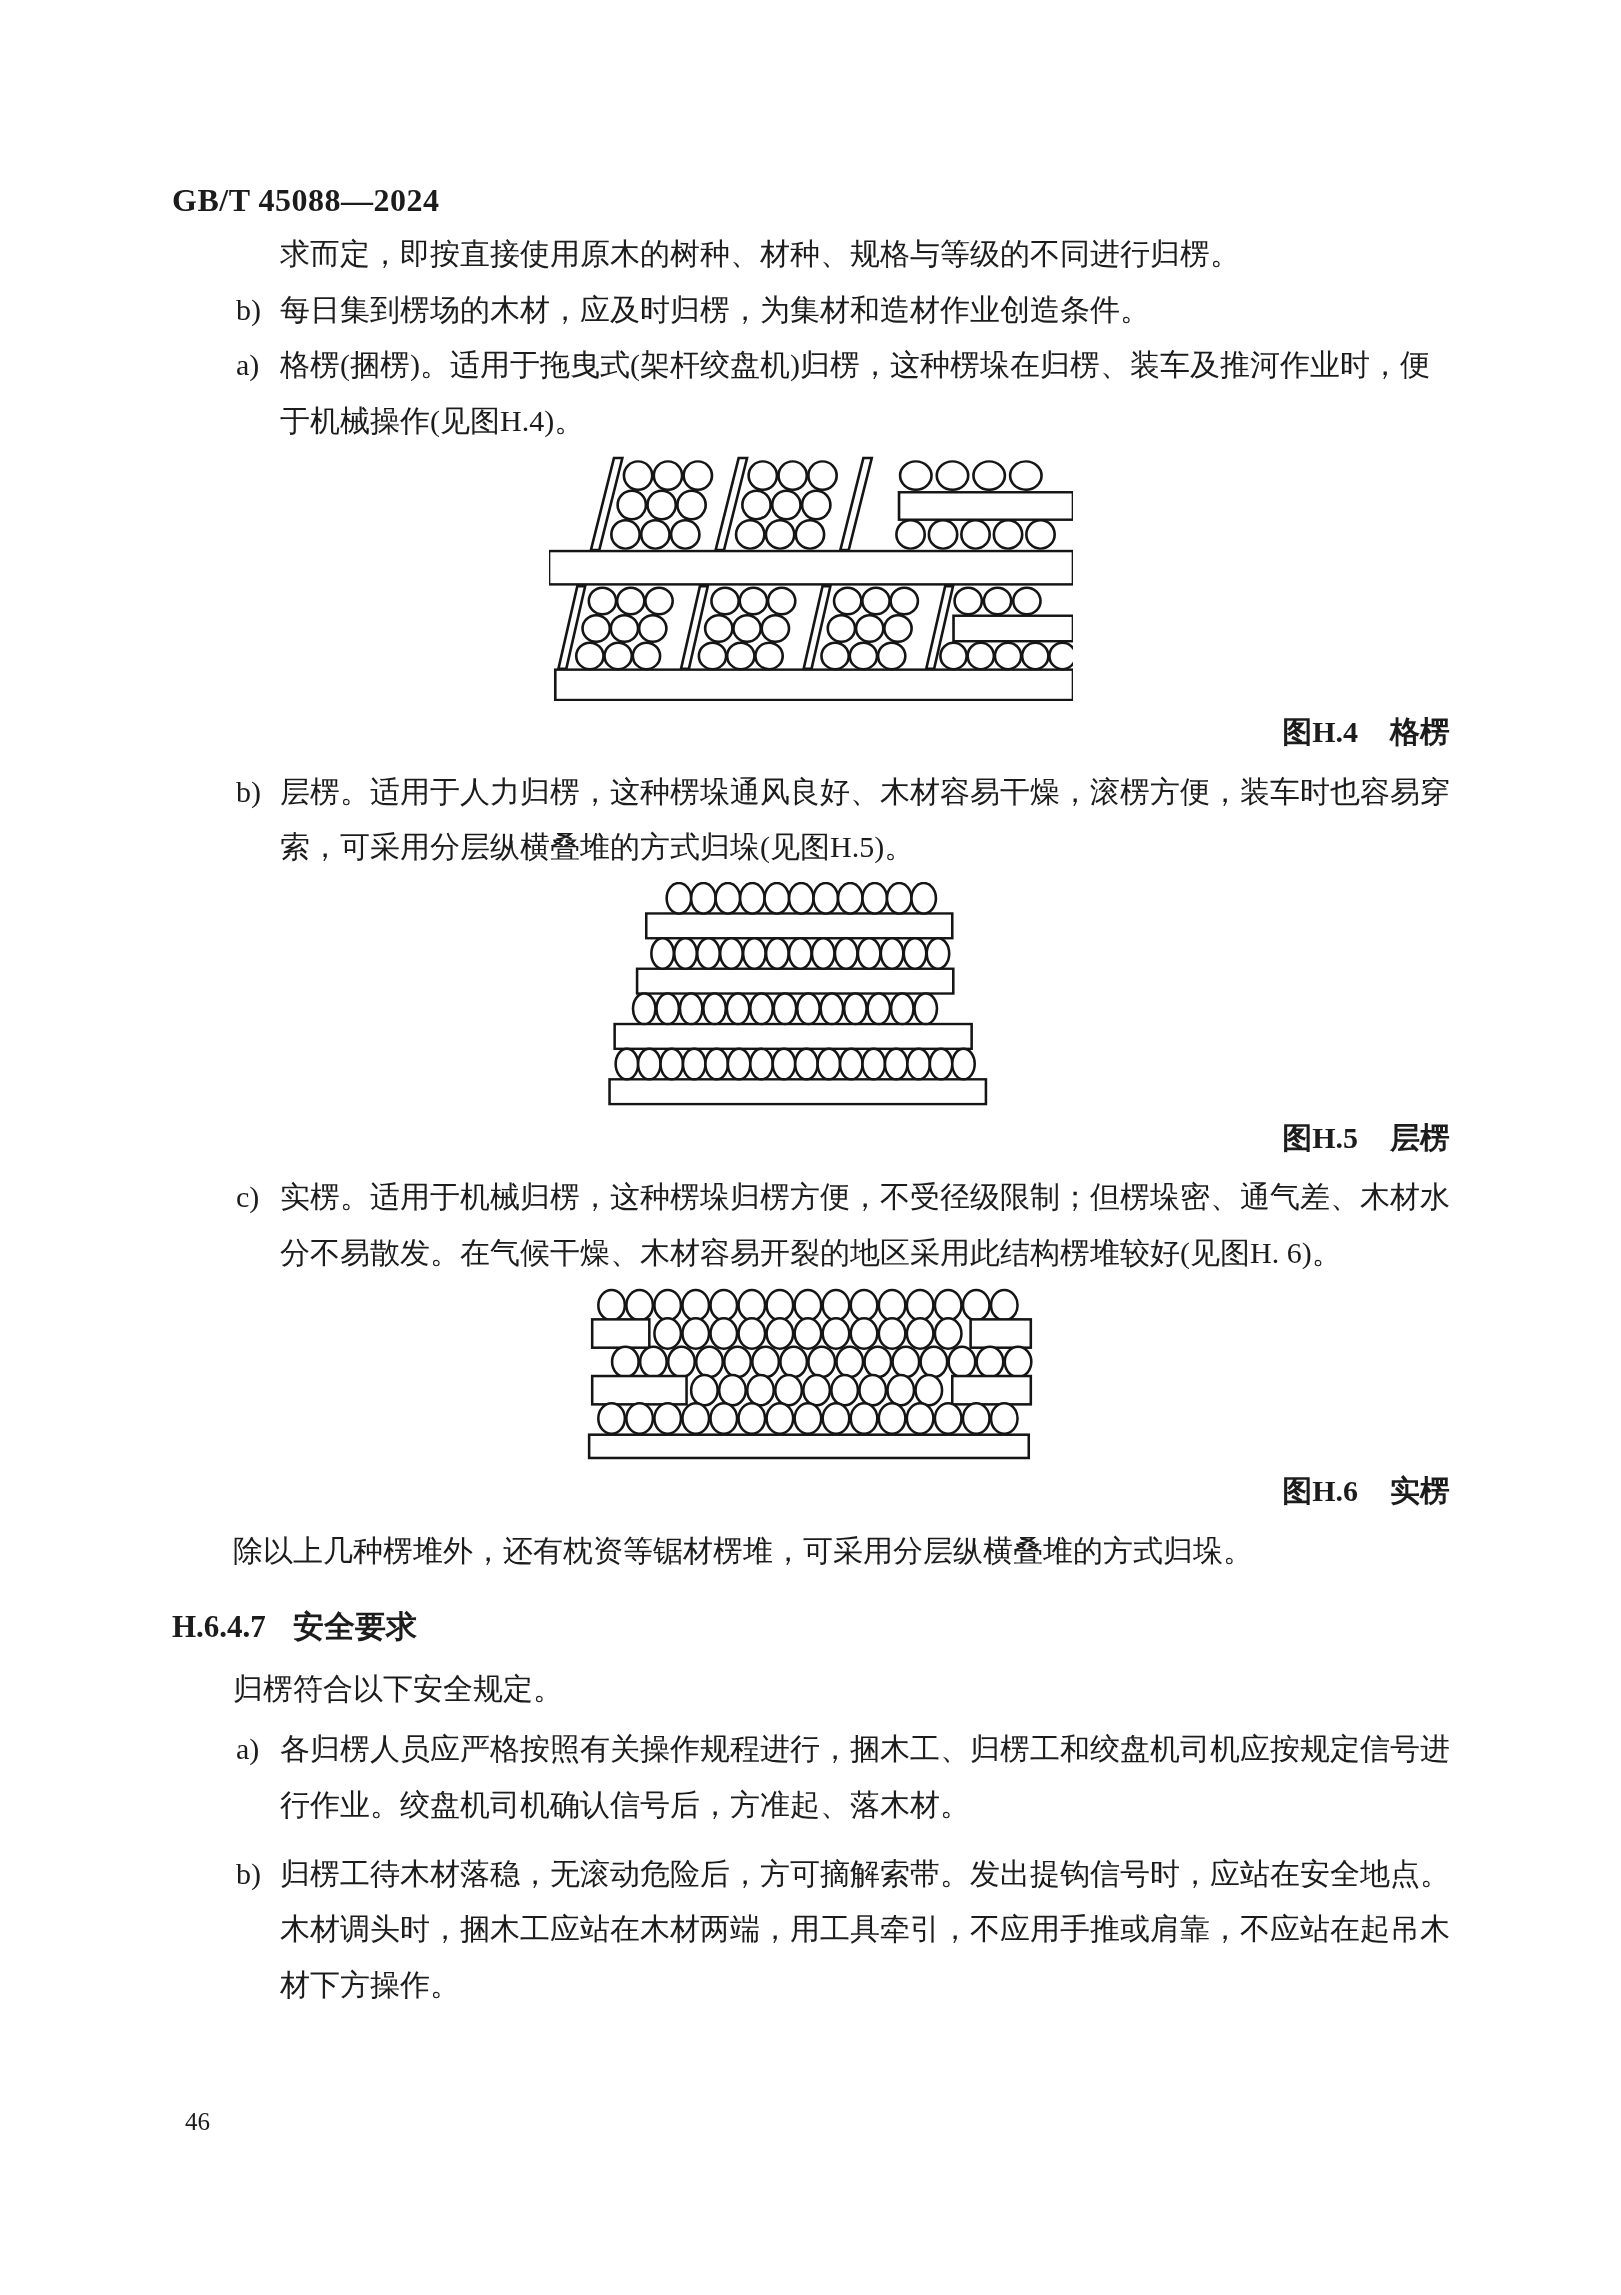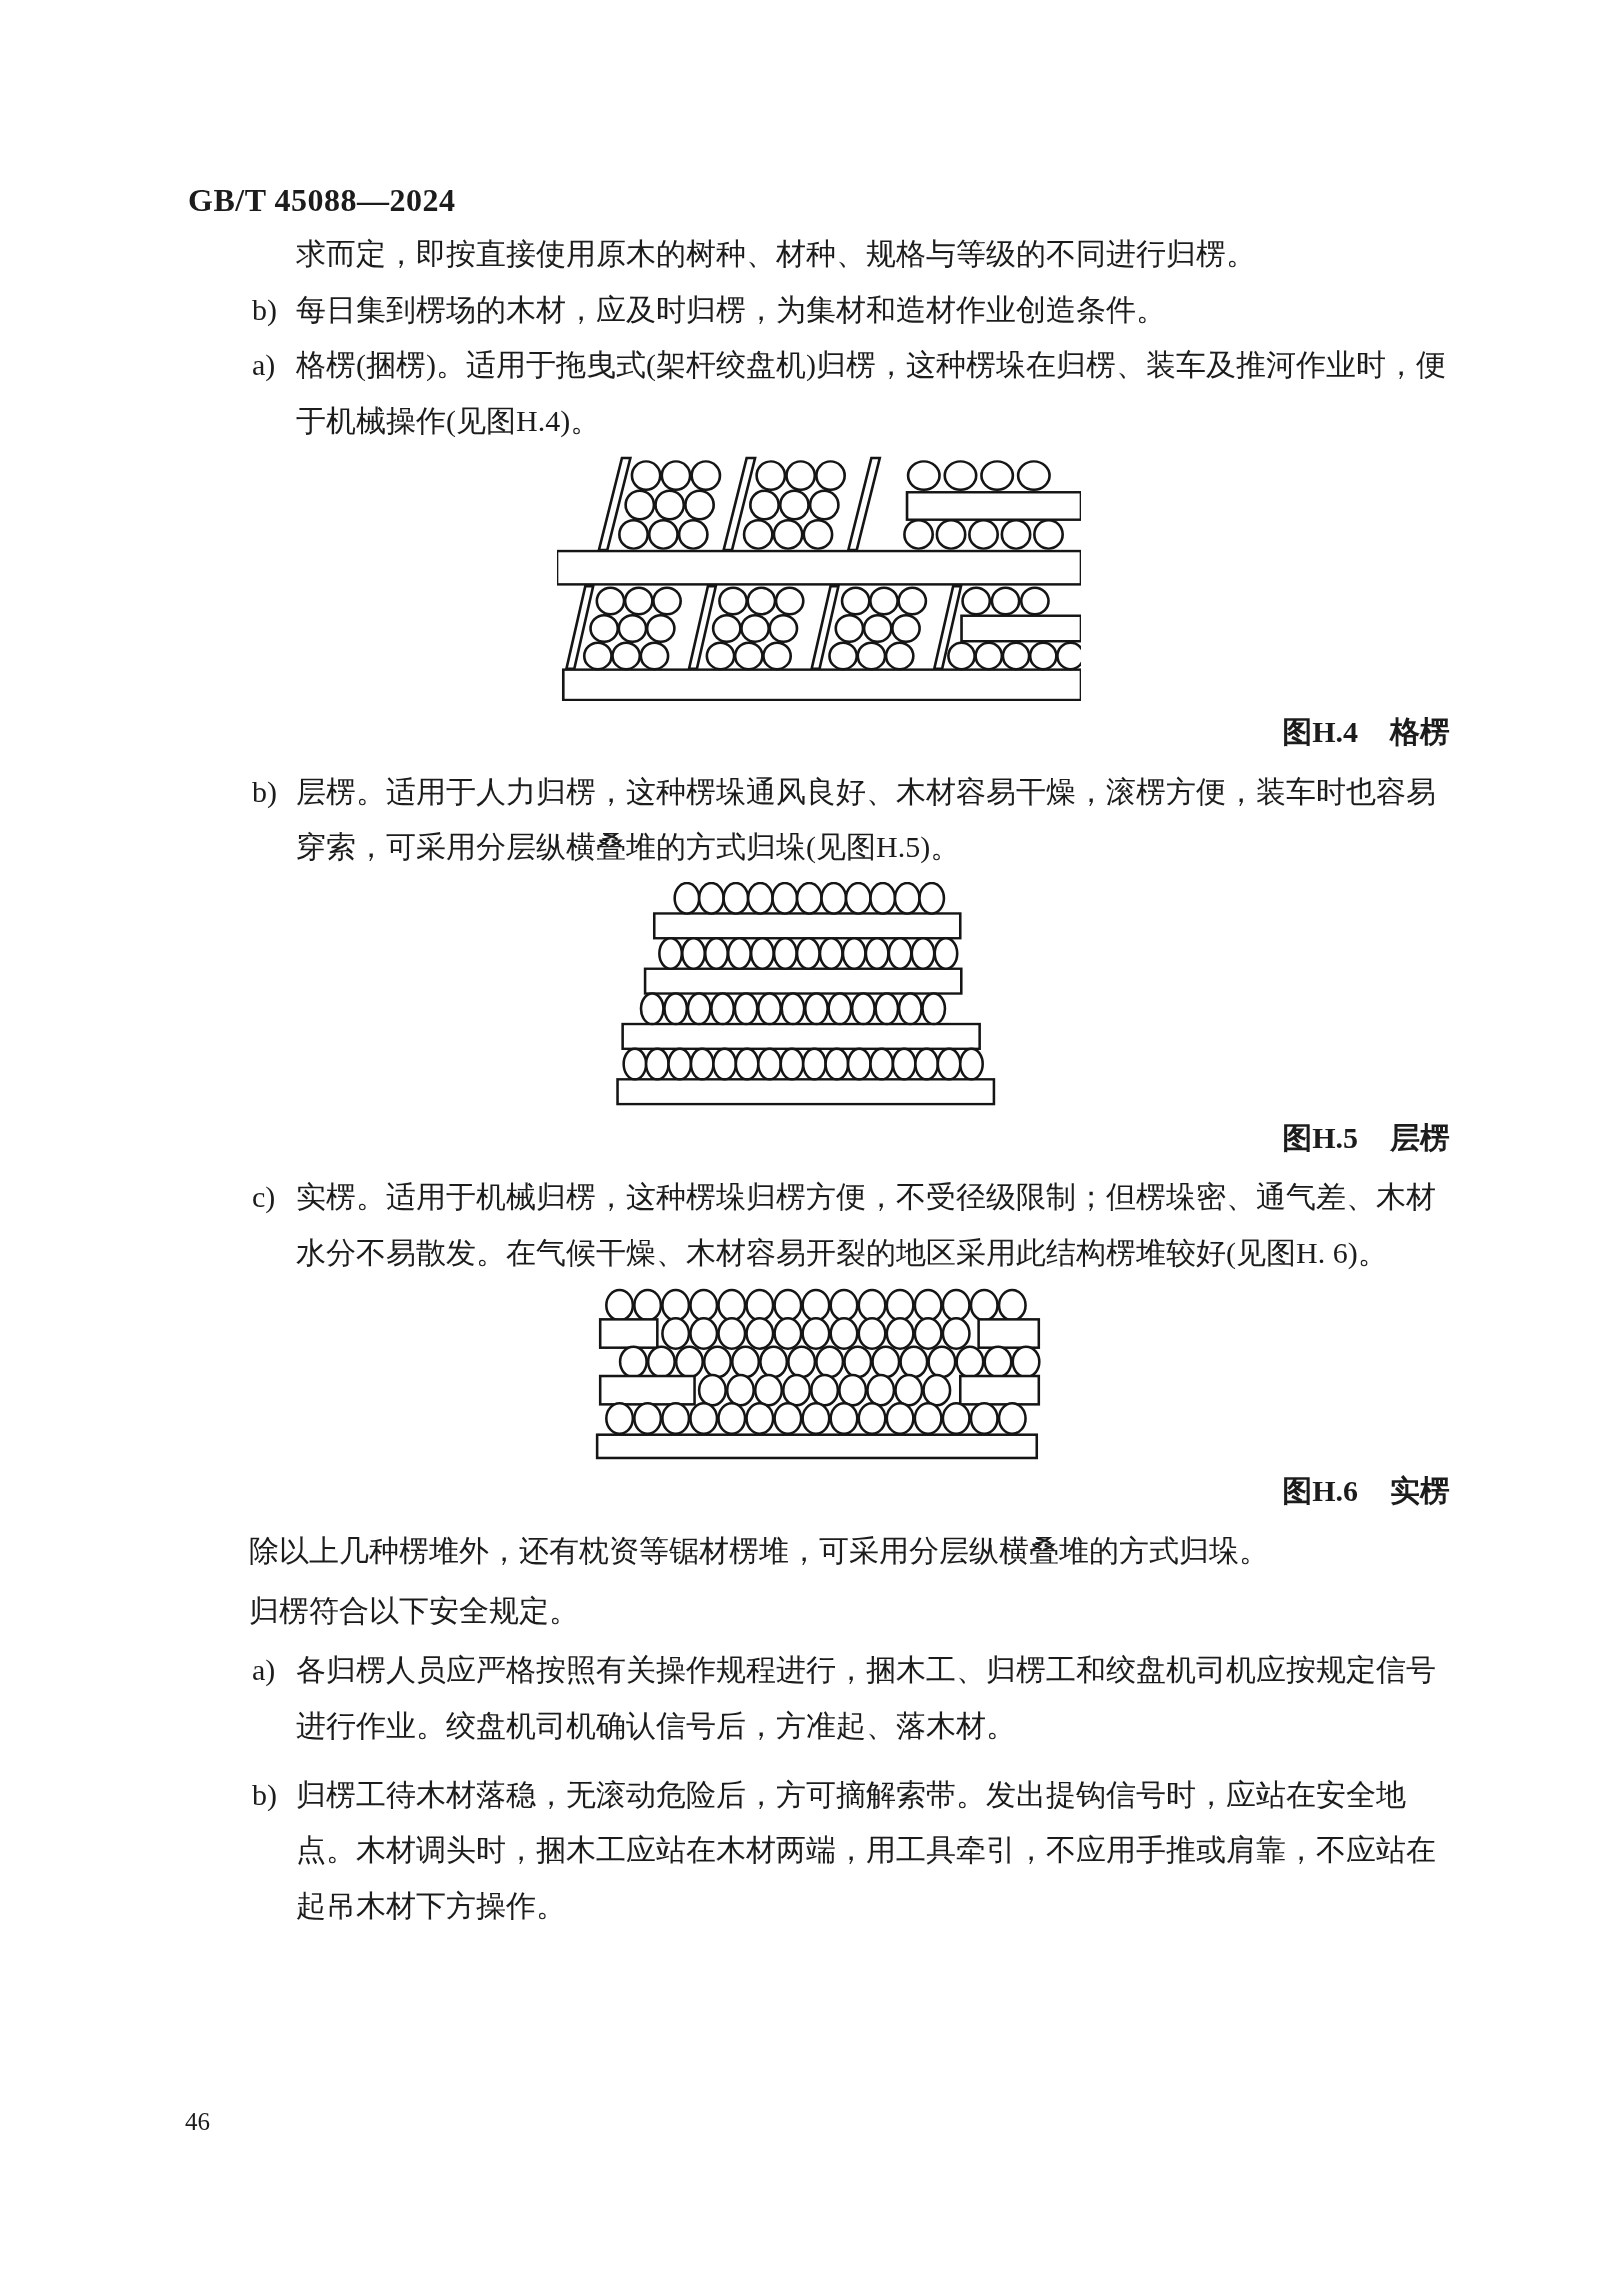--- a/index.html
+++ b/index.html
@@ -8,21 +8,20 @@
     background: #ffffff;
     color: #1c1c1c;
     font-family: "Liberation Serif", "DejaVu Serif", serif;
     position: relative;
     overflow: hidden;
   }
   .content {
     padding: 183px 172px 0 172px;
     font-size: 30px;
     line-height: 1.85;
-    margin-left: 16px;
   }
   .doc-header {
     font-size: 32px;
     font-weight: bold;
     letter-spacing: 0.5px;
     margin: 0 0 8.3px 0;
     line-height: 1.1;
   }
   .cont-line {
     margin: 0;
@@ -333,20 +332,23 @@
           <ellipse cx="828" cy="258" rx="26" ry="30"></ellipse>
         </g>
     </svg>
   </figure>
   <p class="fig-caption">
     <span class="cap-label">图H.6</span><span>实楞</span>
   </p>
 
   <p class="para">除以上几种楞堆外，还有枕资等锯材楞堆，可采用分层纵横叠堆的方式归垛。</p>
 
+  <h2 class="sect-heading">
+    <span class="sect-num">H.6.4.7</span><span>安全要求</span>
+  </h2>
 
   <p class="para">归楞符合以下安全规定。</p>
 
   <div class="li">
     <span class="li-label">a)</span>
     <span>各归楞人员应严格按照有关操作规程进行，捆木工、归楞工和绞盘机司机应按规定信号进行作业。绞盘机司机确认信号后，方准起、落木材。</span>
   </div>
 
   <div class="li mt">
     <span class="li-label">b)</span>

